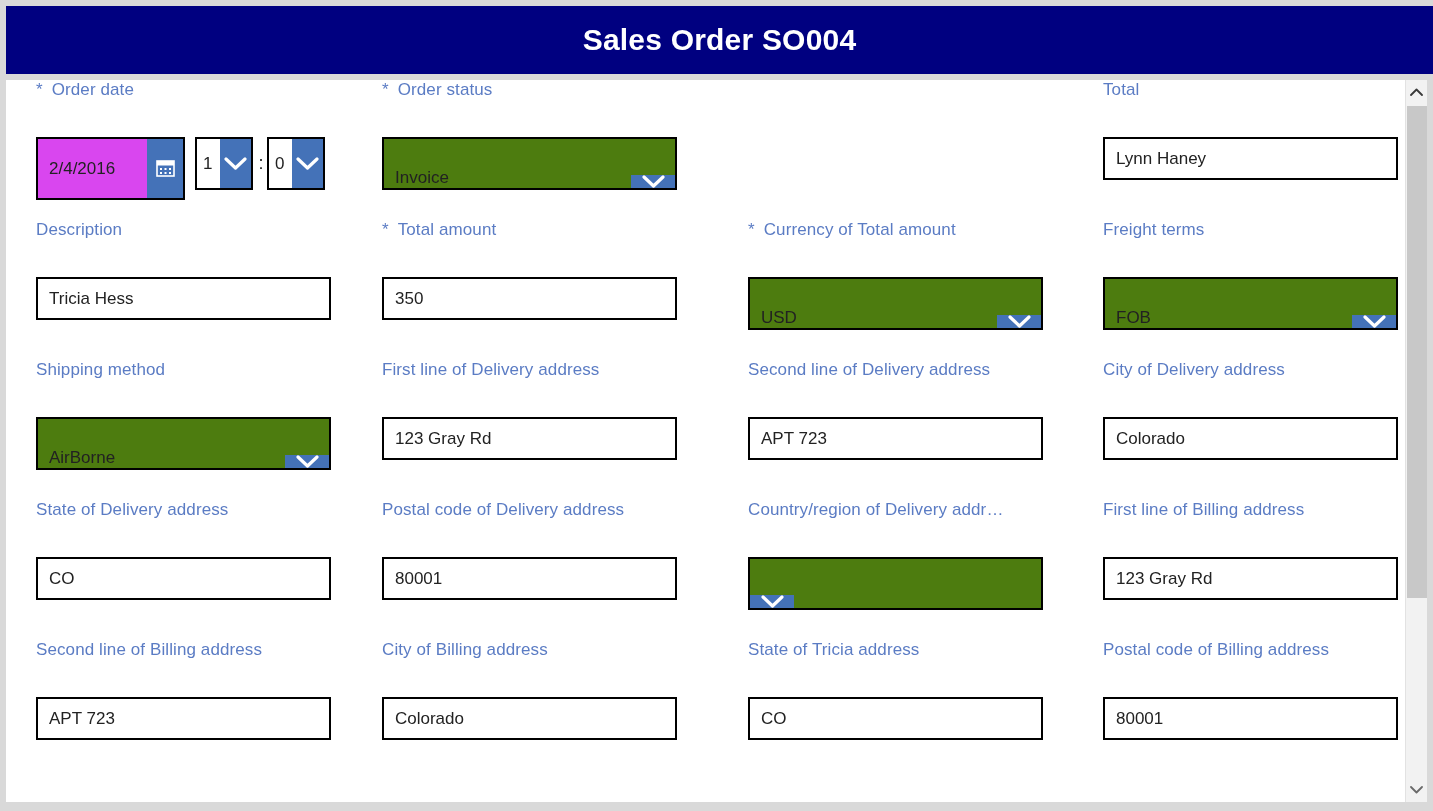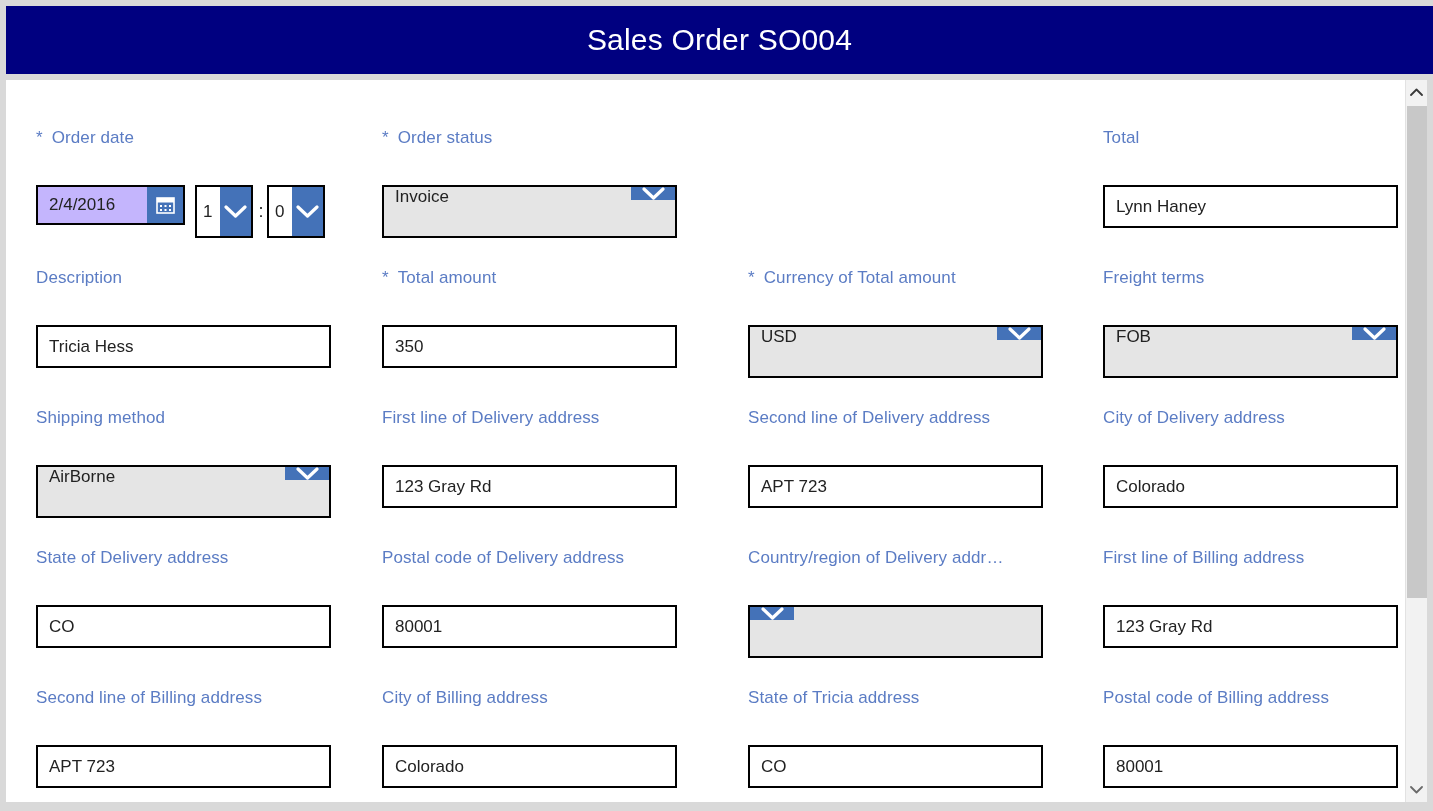--- a/index.html
+++ b/index.html
@@ -33,21 +33,21 @@
     height: 68px;
     background: #000080;
     display: flex;
     align-items: center;
     justify-content: center;
     overflow: hidden;
   }
   #titlebar-text {
     color: #ffffff;
     font-size: 30px;
-    font-weight: 400;
+    font-weight: 700;
     letter-spacing: 0.2px;
     white-space: nowrap;
   }
 
   
   #form-surface {
     position: absolute;
     left: 6px;
     top: 80px;
     width: 1405px;
@@ -64,21 +64,20 @@
   }
 
   .form-row {
     position: relative;
     height: 140px;
   }
 
   .field {
     position: absolute;
     top: 0;
-    margin-top: 48px;
   }
   
   .col0 { left: 30px; }
   .col1 { left: 376px; }
   .col2 { left: 742px; }
   .col3 { left: 1097px; }
 
   .field-label {
     font-size: 17px;
     color: #5b7cc4;
@@ -117,23 +116,23 @@
     overflow: hidden;
     white-space: nowrap;
   }
   .w-standard { width: 295px; }
 
   
   .combo {
     box-sizing: border-box;
     height: 53px;
     border: 2px solid #000000;
-    background: #e5e5e5;
-    display: flex;
-    align-items: flex-start;
+    background: #4d7c0f;
+    display: flex;
+    align-items: flex-end;
     overflow: hidden;
   }
   .combo .combo-value {
     flex: 1 1 auto;
     display: flex;
     align-items: center;
     padding-left: 11px;
     font-size: 17px;
     color: #222222;
     white-space: nowrap;
@@ -150,24 +149,24 @@
   .chev {
     display: block;
     width: 23px;
     height: 13px;
   }
   .chev svg { display: block; }
 
   
   .datebox {
     box-sizing: border-box;
-    height: 40px;
+    height: 63px;
     width: 149px;
     border: 2px solid #000000;
-    background: #c4b5fd;
+    background: #d946ef;
     display: flex;
     align-items: stretch;
     overflow: hidden;
   }
   .datebox .date-value {
     flex: 1 1 auto;
     display: flex;
     align-items: center;
     padding-left: 11px;
     font-size: 17px;

